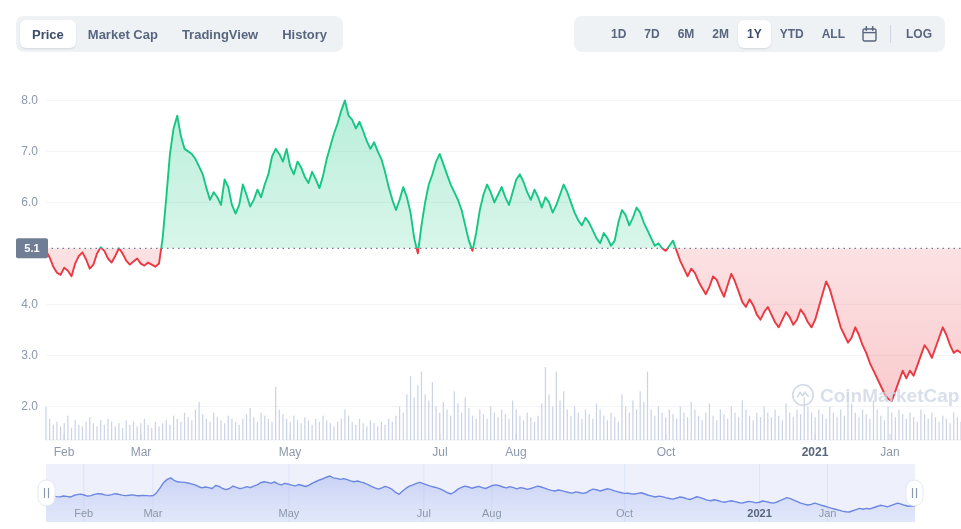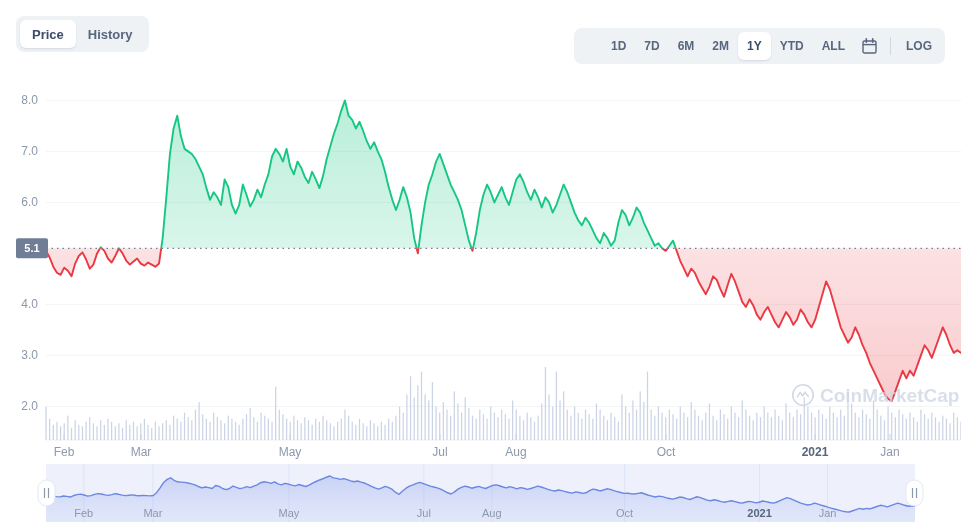--- a/index.html
+++ b/index.html
@@ -26,21 +26,21 @@
   .pill-group {
     position: absolute;
     display: flex;
     align-items: center;
     background: #EFF2F5;
     border-radius: 8px;
     height: 36px;
     padding: 4px;
   }
   .pill-group.left  { left: 16px;  top: 16px; }
-  .pill-group.right { right: 16px; top: 28px; padding-left: 28px; }
+  .pill-group.right { right: 16px; top: 16px; padding-left: 28px; }
 
   .pill {
     display: flex;
     align-items: center;
     justify-content: center;
     height: 28px;
     padding: 8px 12px;
     border-radius: 6px;
     font-size: 13px;
     font-weight: bold;
@@ -131,20 +131,22 @@
 </style>
 </head>
 <body>
 
 <div id="app">
 
   <div class="toolbar">
 
     <div class="pill-group left">
       <div class="pill active">Price</div>
+      <div class="pill">Market Cap</div>
+      <div class="pill">TradingView</div>
       <div class="pill">History</div>
     </div>
 
     <div class="pill-group right">
       <div class="pill small">1D</div>
       <div class="pill small">7D</div>
       <div class="pill small">6M</div>
       <div class="pill small">2M</div>
       <div class="pill small active">1Y</div>
       <div class="pill small">YTD</div>

